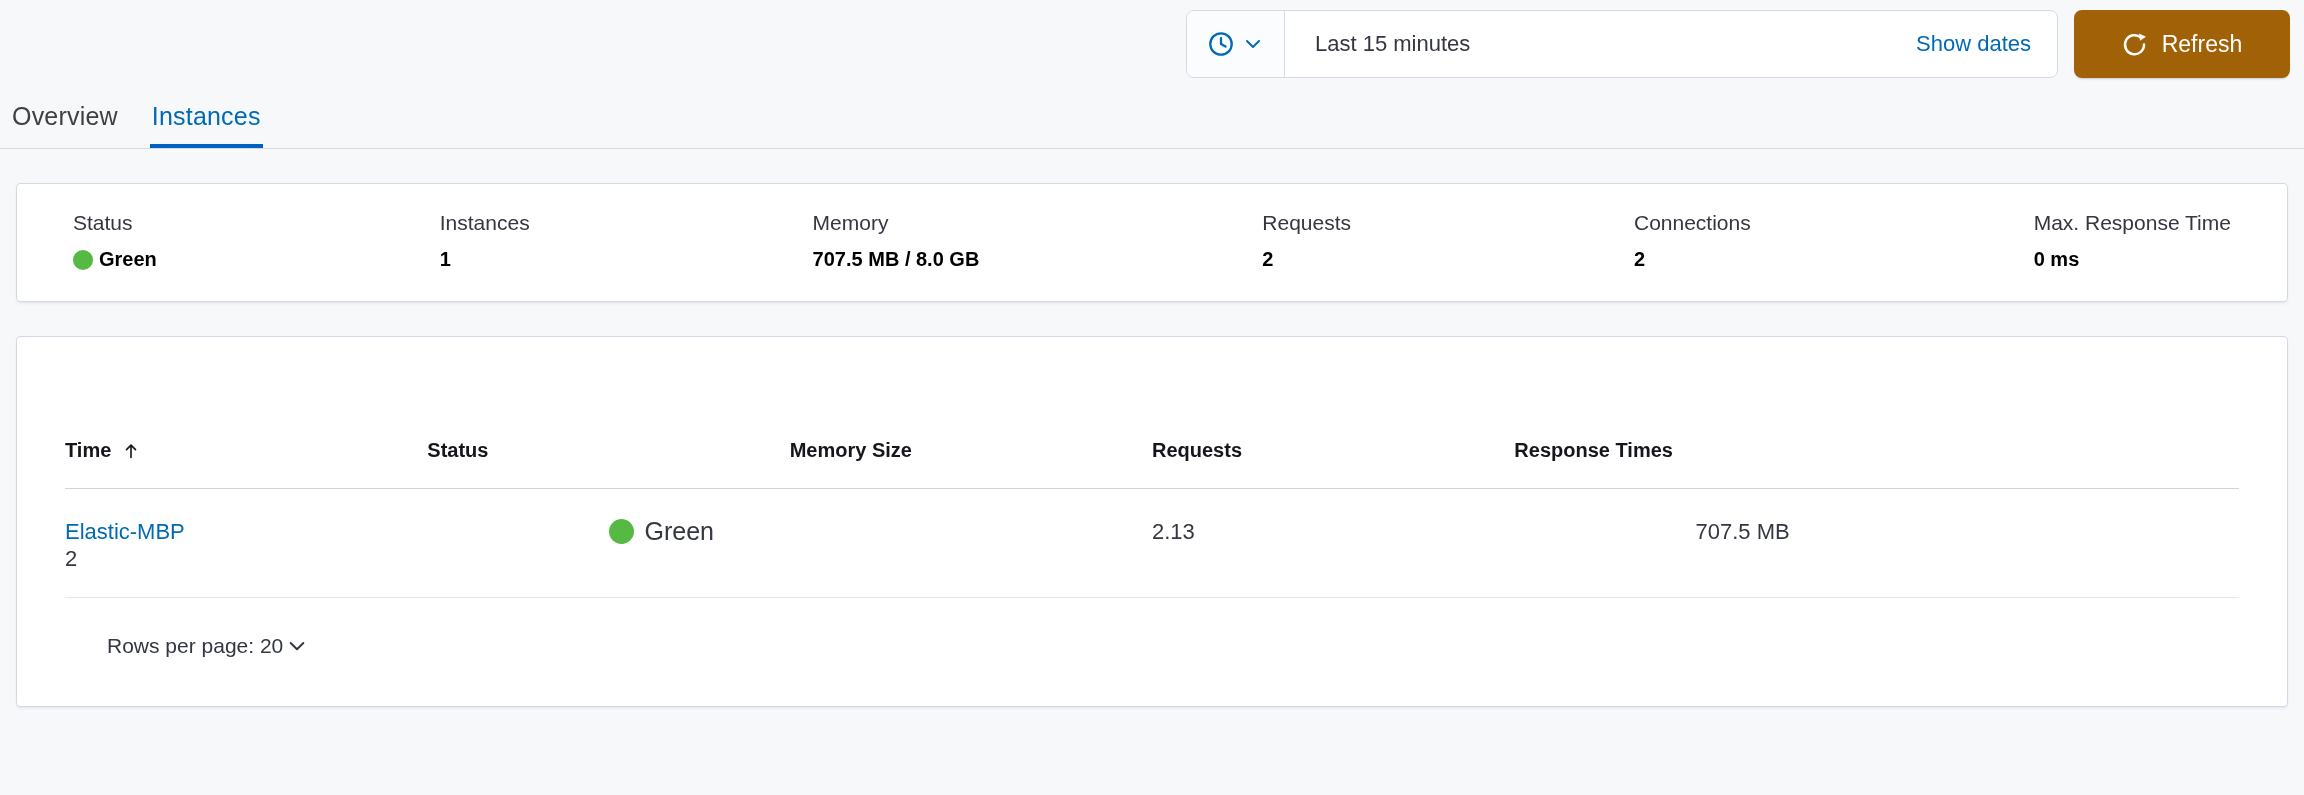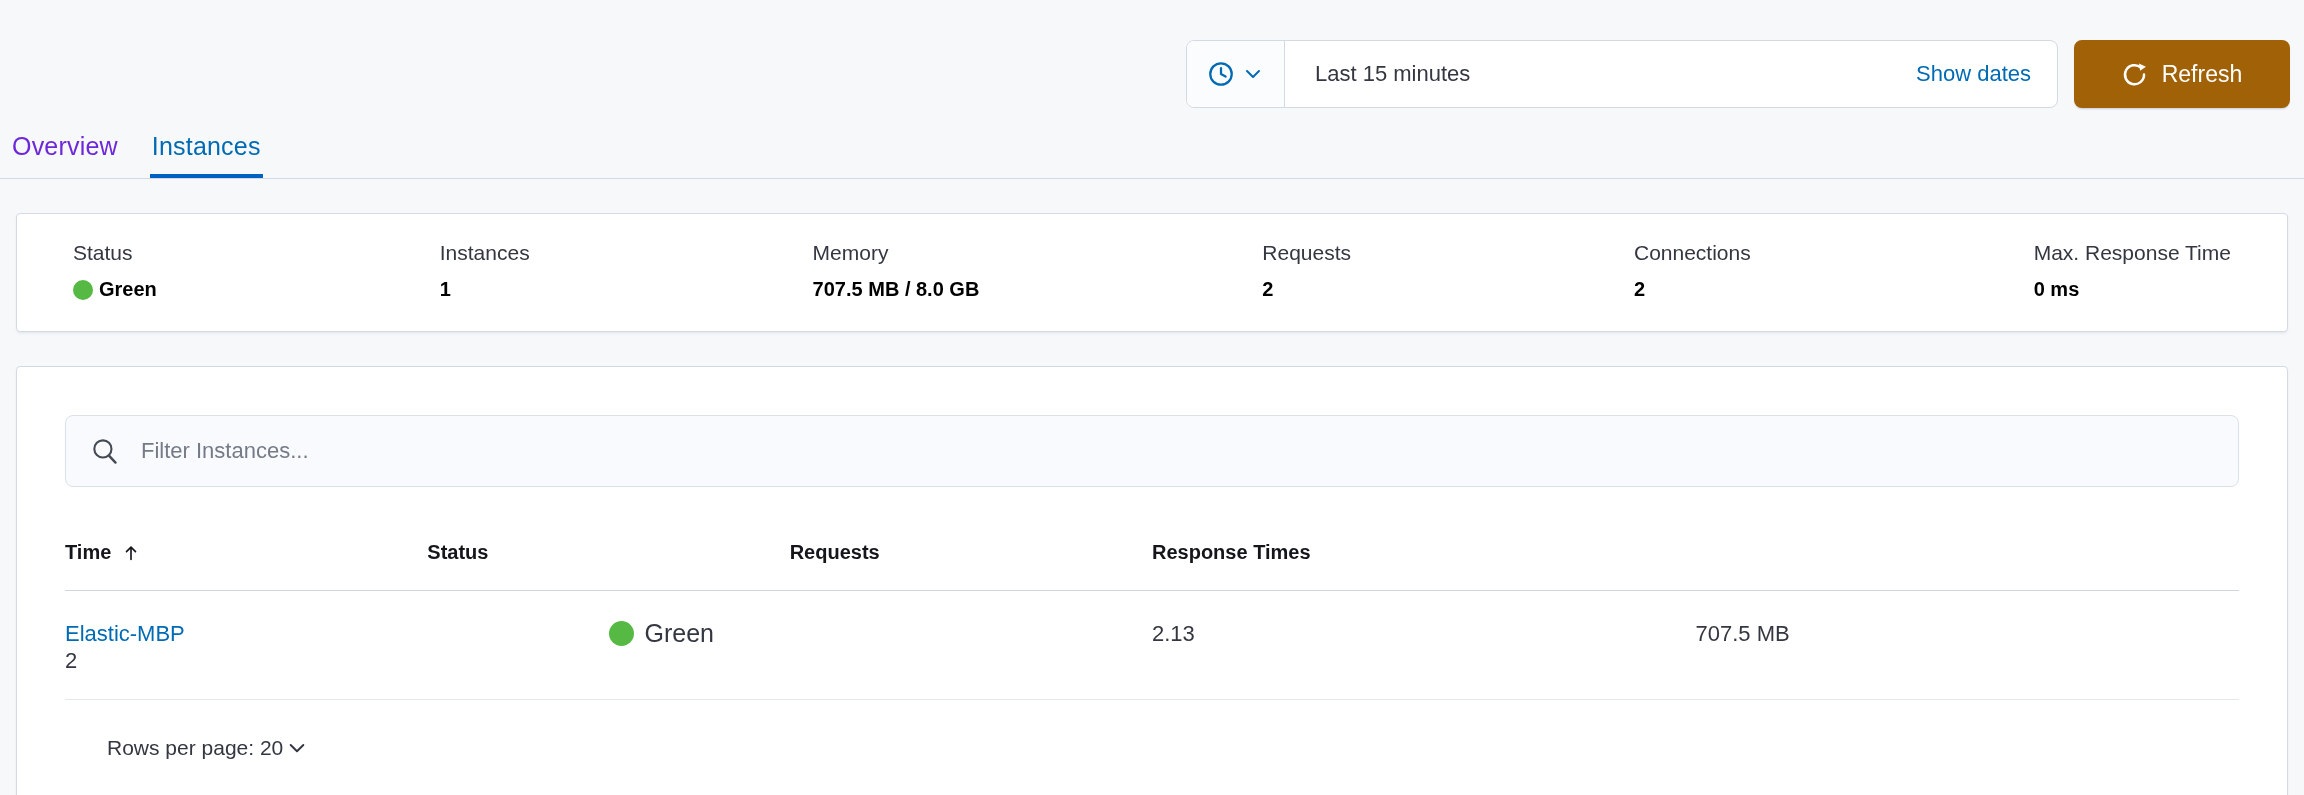--- a/index.html
+++ b/index.html
@@ -1,29 +1,29 @@
 <!DOCTYPE html>
 <html><head>
 <meta charset="utf-8">
 <style>
   * { margin:0; padding:0; box-sizing:border-box; }
   html,body { background:#f7f8fa; font-family:"Liberation Sans","DejaVu Sans",sans-serif; color:#343741; }
   .page { width:2304px; height:795px; position:relative; overflow:hidden; }
 
   
-  .topbar { display:flex; justify-content:flex-end; align-items:flex-start; padding:10px 14px 0 0; height:88px;margin-top:30px; }
+  .topbar { display:flex; justify-content:flex-end; align-items:flex-start; padding:10px 14px 0 0; height:88px; }
   .datepicker { width:872px; height:68px; display:flex; align-items:center; background:#fff; border:1px solid #d3dae6; border-radius:8px; overflow:hidden; }
   .qs-btn { width:98px; height:100%; display:flex; align-items:center; justify-content:center; gap:9px; border-right:1px solid #d3dae6; background:#fbfcfd; cursor:pointer; }
   .range-text { flex:1; padding-left:30px; font-size:22px; color:#343741; cursor:pointer; }
   .showdates { padding-right:26px; font-size:22px; color:#006bb4; cursor:pointer; white-space:nowrap; }
   .refresh-btn { margin-left:16px; height:68px; min-width:216px; padding:0 30px; background:#a16207; border:none; border-radius:8px; color:#fff; display:flex; align-items:center; justify-content:center; gap:15px; font-size:23px; font-weight:500; cursor:pointer; box-shadow:0 2px 2px -1px rgba(50,70,110,.25); }
 
   
   .tabs-wrap { display:flex; gap:30px; padding-left:10px; border-bottom:1px solid #d3dae6; }
-  .tab { font-size:25px; padding:14px 2px 17px; color:#6d28d9; cursor:pointer; letter-spacing:.2px; }
+  .tab { font-size:25px; padding:14px 2px 17px; color:#404040; cursor:pointer; letter-spacing:.2px; }
   .tab.active { color:#006bb4; box-shadow:inset 0 -4px 0 #0061c2; }
 
   
   .panel { background:#fff; border:1px solid #d3dae6; border-radius:4px; box-shadow:0 2px 3px -1px rgba(152,162,179,.25); }
   .summary { margin:34px 16px 0; padding:27px 56px 30px; display:flex; justify-content:space-between; }
   .stat-label { font-size:21px; color:#343741; }
   .stat-value { margin-top:13px; font-size:20px; font-weight:700; color:#000; display:flex; align-items:center; }
   .dot { width:20px; height:20px; border-radius:50%; background:#56b944; margin-right:6px; flex:0 0 auto; }
 
   
@@ -108,40 +108,32 @@
       <div class="stat-value">2</div>
     </div>
     <div class="stat">
       <div class="stat-label">Max. Response Time</div>
       <div class="stat-value">0 ms</div>
     </div>
   </div>
 
   <div class="panel table-panel">
 
-    <div class="search-box">
-      <span>
-        <svg width="28" height="28" viewBox="0 0 16 16">
-          <circle cx="6.8" cy="6.8" r="4.9" fill="none" stroke="#454b54" stroke-width="1.2"></circle>
-          <path d="M10.4 10.8 L14 14.6" fill="none" stroke="#454b54" stroke-width="1.4" stroke-linecap="round"></path>
-        </svg>
-      </span>
-      <input type="text" value="" placeholder="Filter Instances..." style="">
-    </div>
 
     <div class="thead">
       <div class="th">
         <span>Time</span>
         <span>
           <svg width="20" height="20" viewBox="0 0 16 16">
             <path d="M8 13.2 V3.4 M4.4 6.9 L8 3.3 L11.6 6.9" fill="none" stroke="#14161c" stroke-width="1.3" stroke-linecap="round" stroke-linejoin="round"></path>
           </svg>
         </span>
       </div>
       <div class="th">Status</div>
+      <div class="th">Memory Size</div>
       <div class="th">Requests</div>
       <div class="th">Response Times</div>
     </div>
 
     <div class="trow">
       <div class="cell">
         <a class="name-link" href="#">Elastic-MBP</a>
       </div>
       <div class="status-cell">
         <span class="dot"></span>

